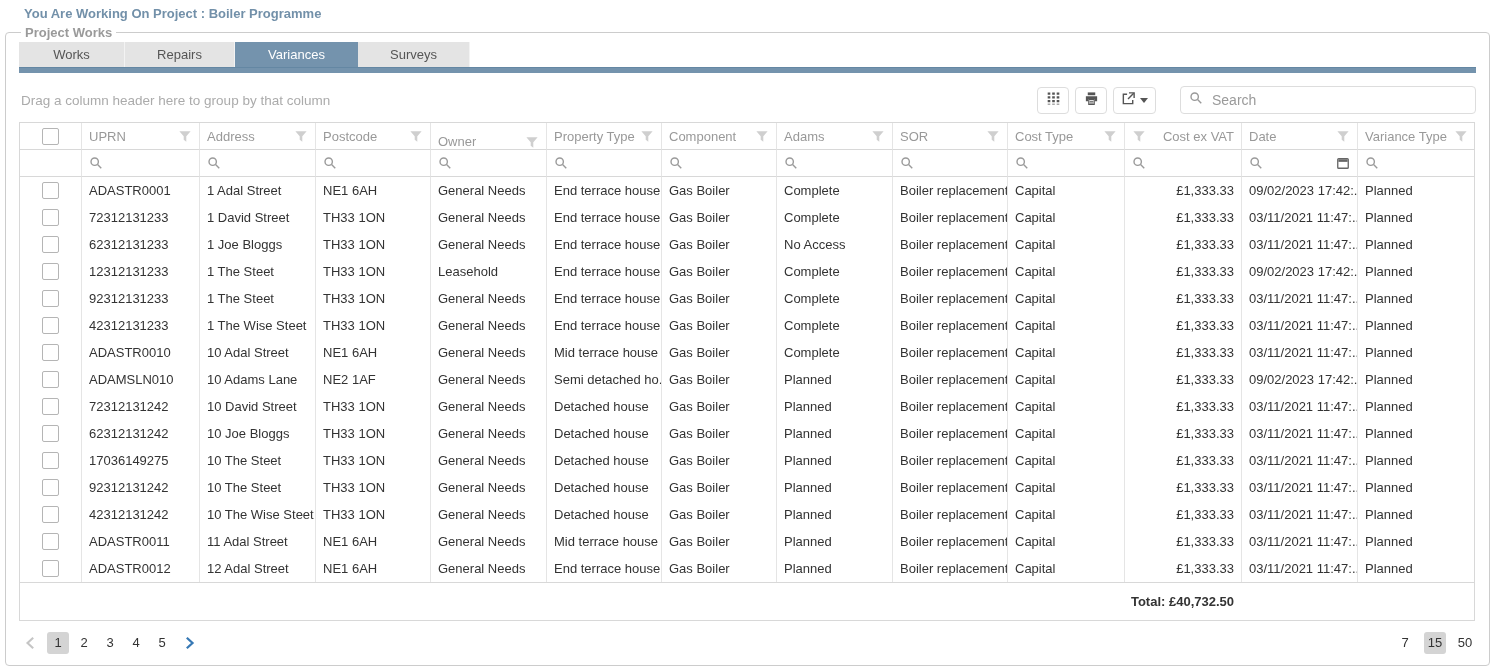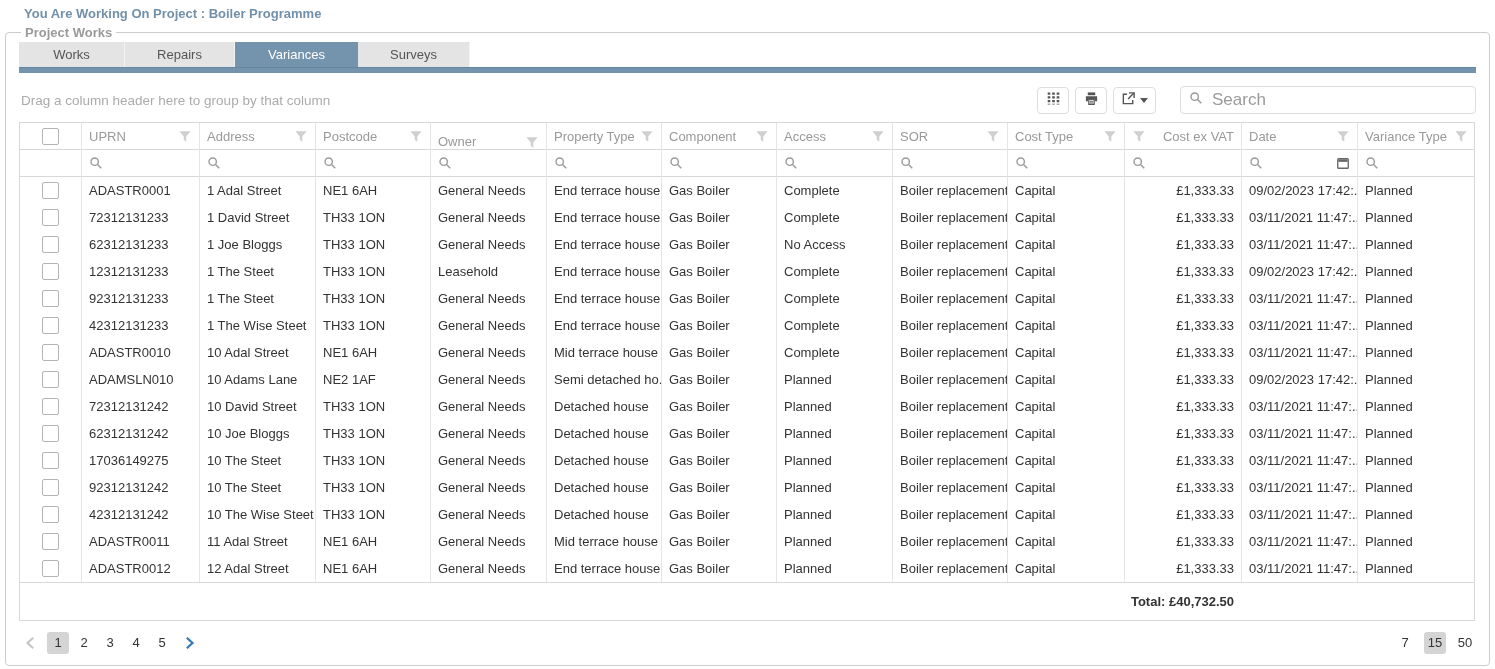--- a/index.html
+++ b/index.html
@@ -19,21 +19,21 @@
 
   .toolbar { display:flex; align-items:center; justify-content:space-between; margin:13px 0 8px 0; height:28px; }
   .hint { color:#ababab; font-size:13.5px; padding-left:2px; }
   .tools { display:flex; align-items:center; gap:6px; }
   .tool-btn { height:27px; min-width:32px; border:1px solid #ddd; border-radius:4px; background:#fff;
               display:flex; align-items:center; justify-content:center; padding:0 7px; cursor:pointer; gap:4px; }
   .caret-down { width:0; height:0; border-left:4px solid transparent; border-right:4px solid transparent;
                 border-top:5px solid #555; display:inline-block; }
   .searchbox { display:flex; align-items:center; border:1px solid #ddd; border-radius:4px;
                height:28px; width:296px; margin-left:18px; padding:0 8px; background:#fff; }
-  .searchbox input { border:none; outline:none; font-size:17px; width:100%; margin-left:7px;
+  .searchbox input { border:none; outline:none; font-size:14px; width:100%; margin-left:7px;
                      color:#333; font-family:"Liberation Sans", sans-serif; background:transparent; }
   .searchbox input::placeholder { color:#9a9a9a; }
 
   .grid { border:1px solid #d8d8d8; width:1456px; background:#fff; }
   .grow { display:flex; height:27px; }
   .gcell { flex:0 0 auto; border-right:1px solid #e5e5e5; padding:0 7px; font-size:13px; color:#333;
            white-space:nowrap; overflow:hidden; display:flex; align-items:center; }
   .gcell.last { border-right:none; }
   .grow.head .gcell { color:#999; border-bottom:1px solid #d8d8d8; }
   .grow.filterrow .gcell { border-bottom:1px solid #d8d8d8; }
@@ -167,21 +167,21 @@
         </div>
         <div class="gcell" style="width: 115px;">
           <span class="lbl">Component</span>
           <span class=" push" style="display: inline-flex; align-items: center;">
             <svg width="14" height="13" viewBox="0 0 16 15">
               <path d="M1.5 1.5h13l-5 5.6v6.4l-3-2.2V7.1z" fill="#cfcfcf"></path>
             </svg>
           </span>
         </div>
         <div class="gcell" style="width: 116px;">
-          <span class="lbl">Access</span>
+          <span class="lbl">Adams</span>
           <span class=" push" style="display: inline-flex; align-items: center;">
             <svg width="14" height="13" viewBox="0 0 16 15">
               <path d="M1.5 1.5h13l-5 5.6v6.4l-3-2.2V7.1z" fill="#cfcfcf"></path>
             </svg>
           </span>
         </div>
         <div class="gcell" style="width: 115px;">
           <span class="lbl">SOR</span>
           <span class=" push" style="display: inline-flex; align-items: center;">
             <svg width="14" height="13" viewBox="0 0 16 15">

